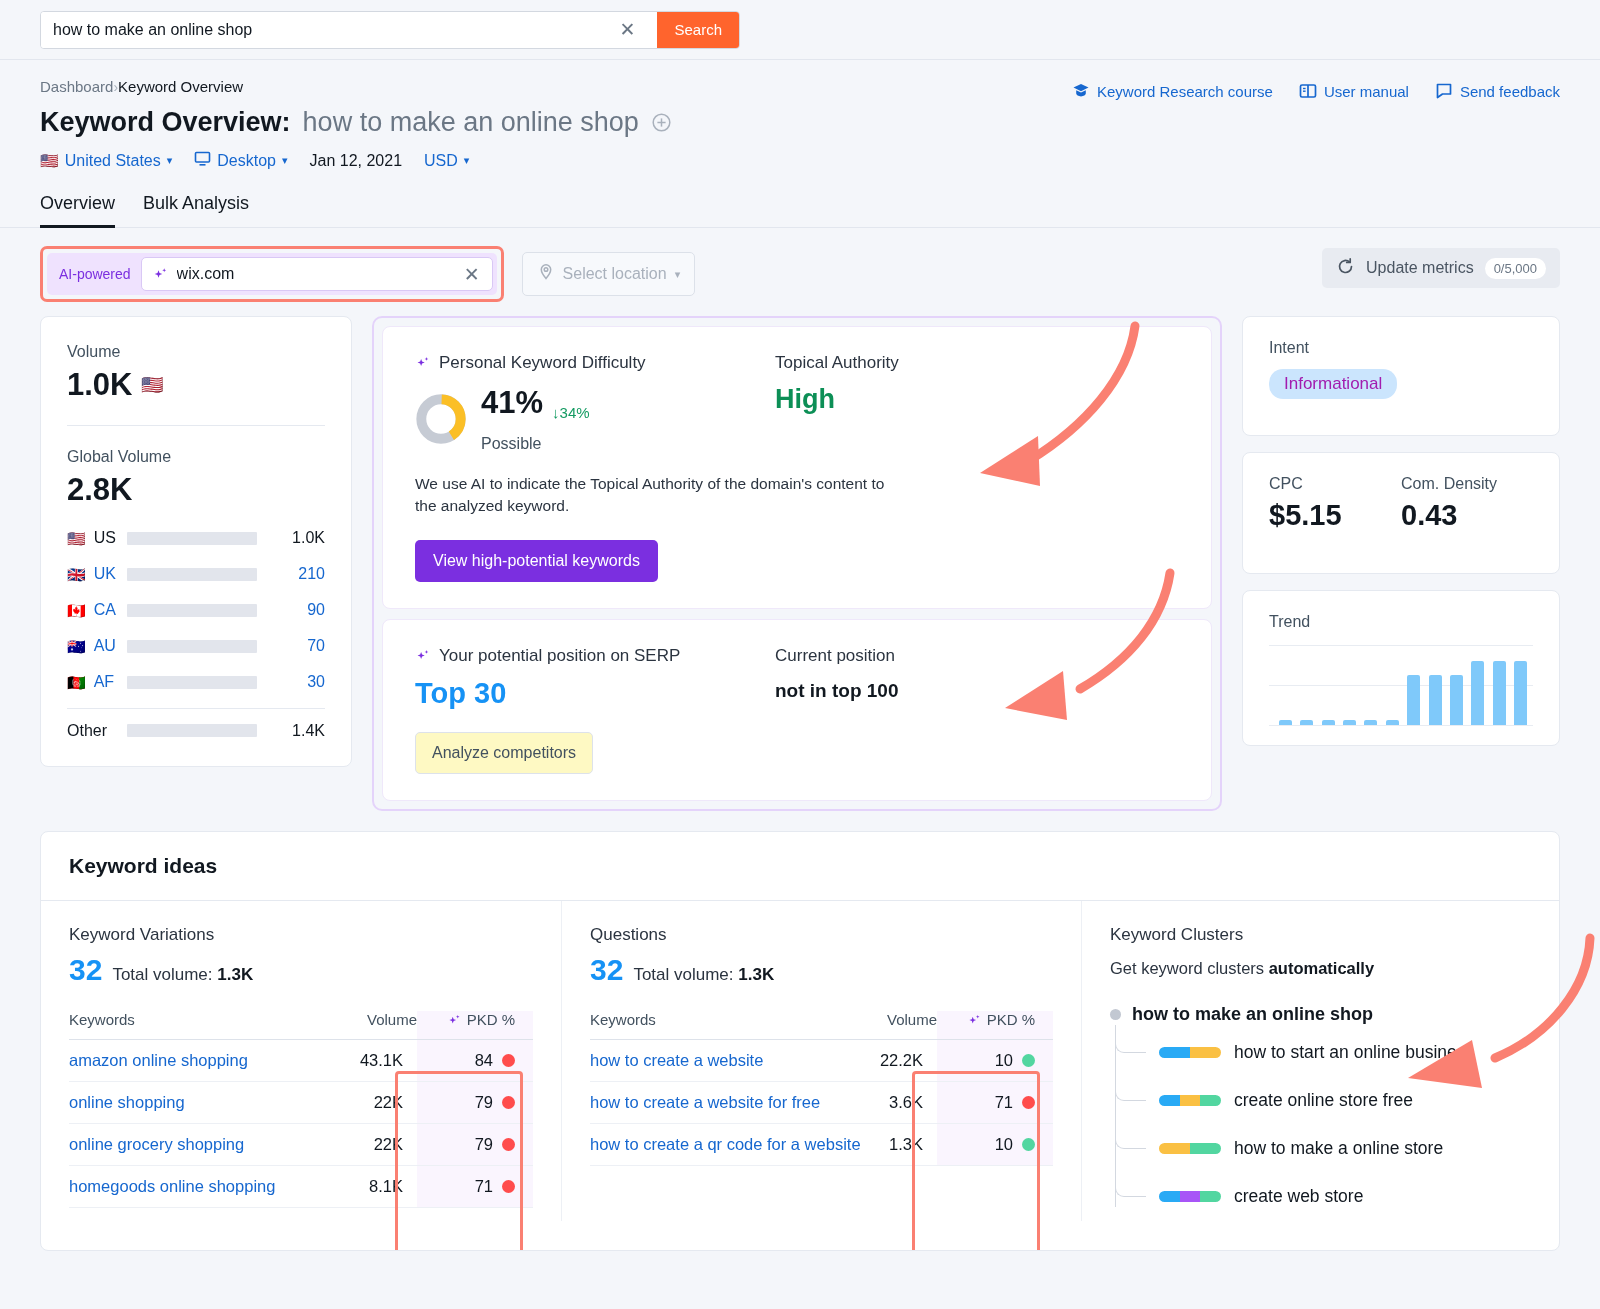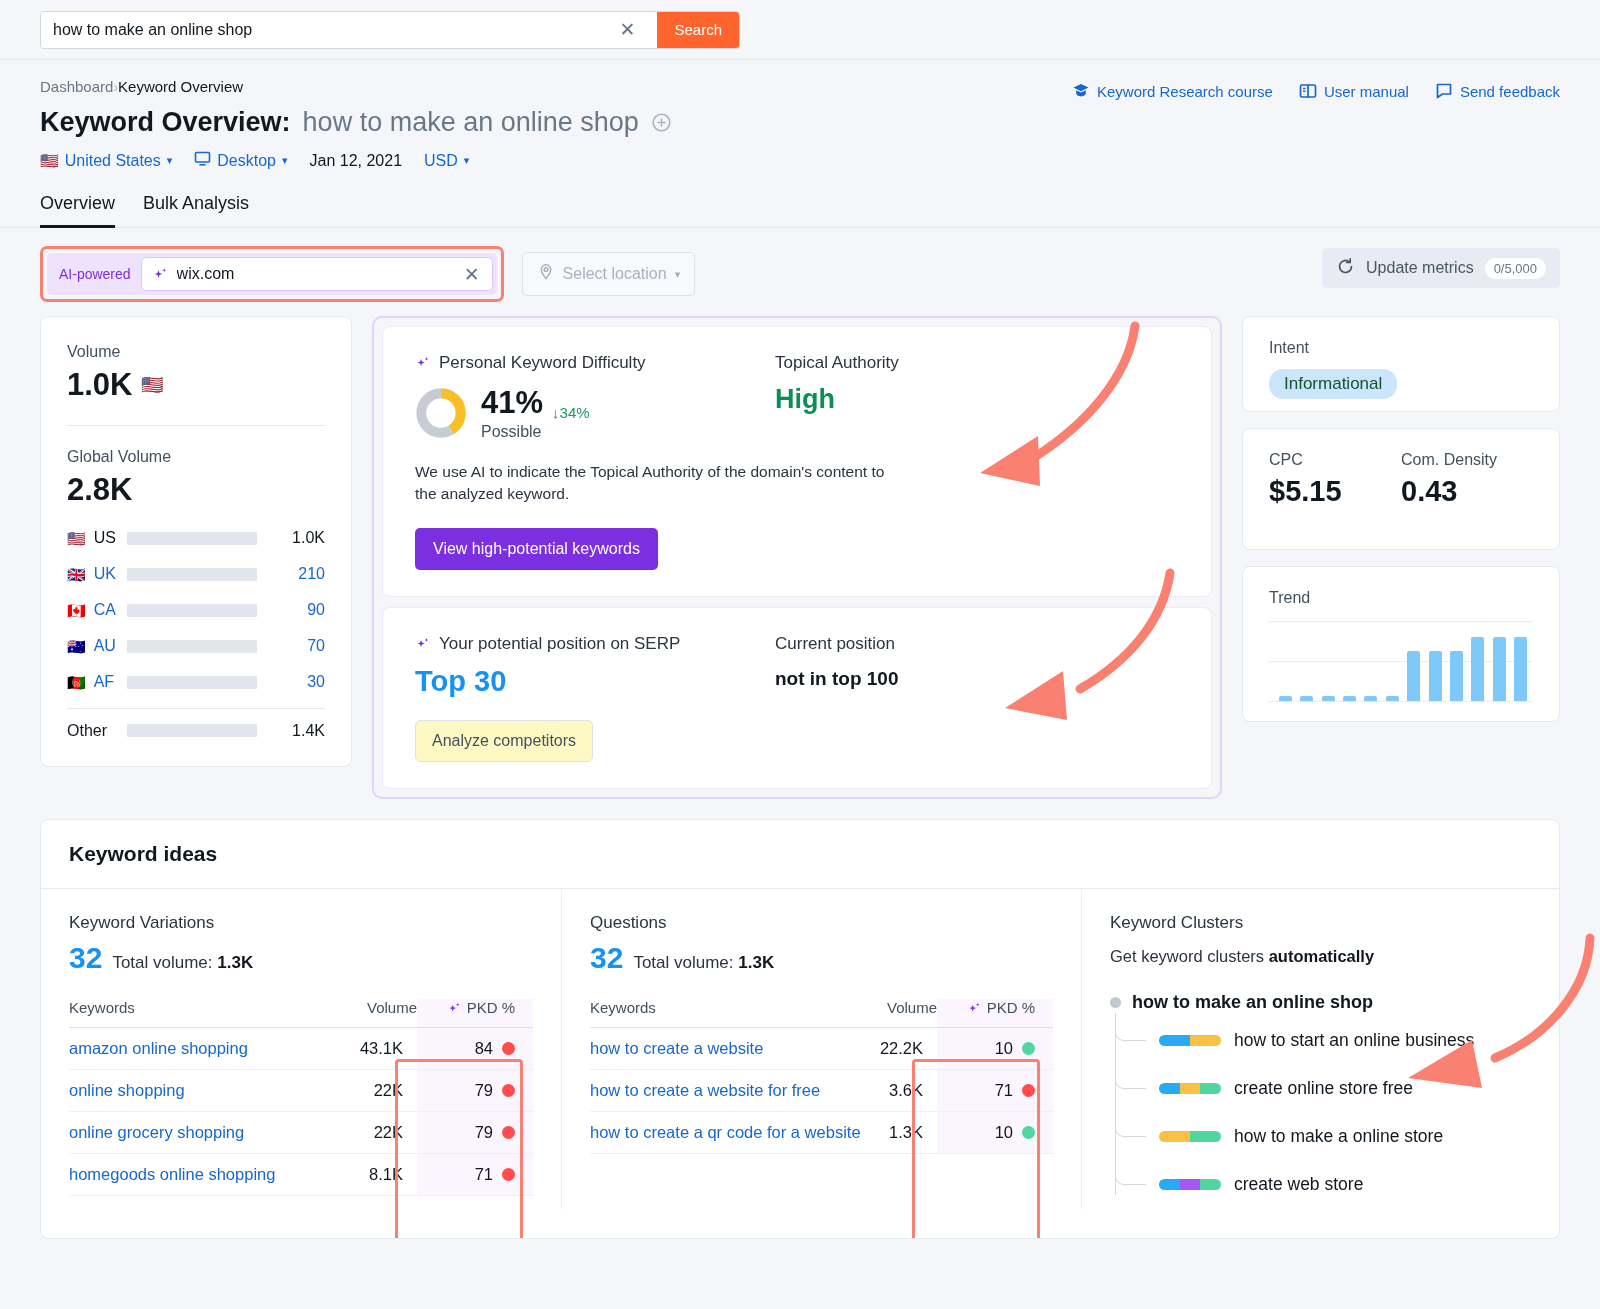--- a/index.html
+++ b/index.html
@@ -231,21 +231,21 @@
     padding: 26px 32px;
   }
   .kd-head { display: flex; gap: 0; }
   .kd-col-a { width: 360px; }
   .kd-col-b { flex: 1; }
   .sec-lbl { font-size: 17px; color: #2B3440; display: flex; align-items: center; gap: 8px; }
   .donut-row { display: flex; align-items: center; gap: 14px; margin-top: 12px; }
   .donut { width: 52px; height: 52px; flex: none; }
   .pct { font-size: 31px; font-weight: bold; color: #111820; }
   .delta { font-size: 15px; color: #149B62; }
-  .possible { font-size: 16px; color: #42515F; margin-top: 2px; }
+  .possible { font-size: 16px; color: #42515F; margin-top: 14px; }
   .desc { font-size: 15.5px; color: #2B3440; line-height: 1.45; margin-top: 20px; max-width: 470px; }
   .purple-btn {
     margin-top: 22px;
     background: #7B2FE0; color: #fff;
     border: 0; border-radius: 5px;
     font-size: 16px; font-family: "Liberation Sans", sans-serif;
     padding: 12px 18px; cursor: pointer;
   }
   .ta-val { font-size: 27px; font-weight: bold; color: #0C8F56; margin-top: 11px; }
   .serp-val { font-size: 29px; font-weight: bold; color: #1692F5; margin-top: 11px; }
@@ -256,21 +256,21 @@
     border-radius: 5px; color: #42515F;
     font-size: 16px; font-family: "Liberation Sans", sans-serif;
     padding: 11px 16px; cursor: pointer;
   }
 
   
   .col-right { width: 318px; display: flex; flex-direction: column; gap: 16px; }
   .mini { padding: 22px 26px; }
   .intent-pill {
     display: inline-block; margin-top: 12px;
-    background: #CBE5FD; color: #14532d;
+    background: #CBE5FD; color: #a21caf;
     border-radius: 14px; font-size: 17px;
     padding: 5px 15px;
   }
   .two-col { display: flex; }
   .two-col > div { flex: 1; }
   .metric-val { font-size: 29px; font-weight: bold; color: #111820; margin-top: 6px; }
   .trend-chart { margin-top: 14px; position: relative; height: 80px; }
   .trend-grid { position: absolute; left: 0; right: 0; height: 1px; background: #E8ECF2; }
   .trend-bars {
     position: absolute; left: 10px; right: 6px; bottom: 0; height: 100%;
@@ -606,21 +606,21 @@
         <div class="kd-col-b">
           <div class="sec-lbl">Current position</div>
           <div class="cur-pos">not in top 100</div>
         </div>
       </div>
       <button class="ghost-btn">Analyze competitors</button>
     </div>
   </div>
 
   <div class="col-right">
-    <div class="card mini" style="height:96px">
+    <div class="card mini" style="height:120px">
       <div class="lbl">Intent</div>
       <div class="intent-pill">Informational</div>
     </div>
     <div class="card mini" style="height:122px">
       <div class="two-col">
         <div>
           <div class="lbl">CPC</div>
           <div class="metric-val">$5.15</div>
         </div>
         <div>

